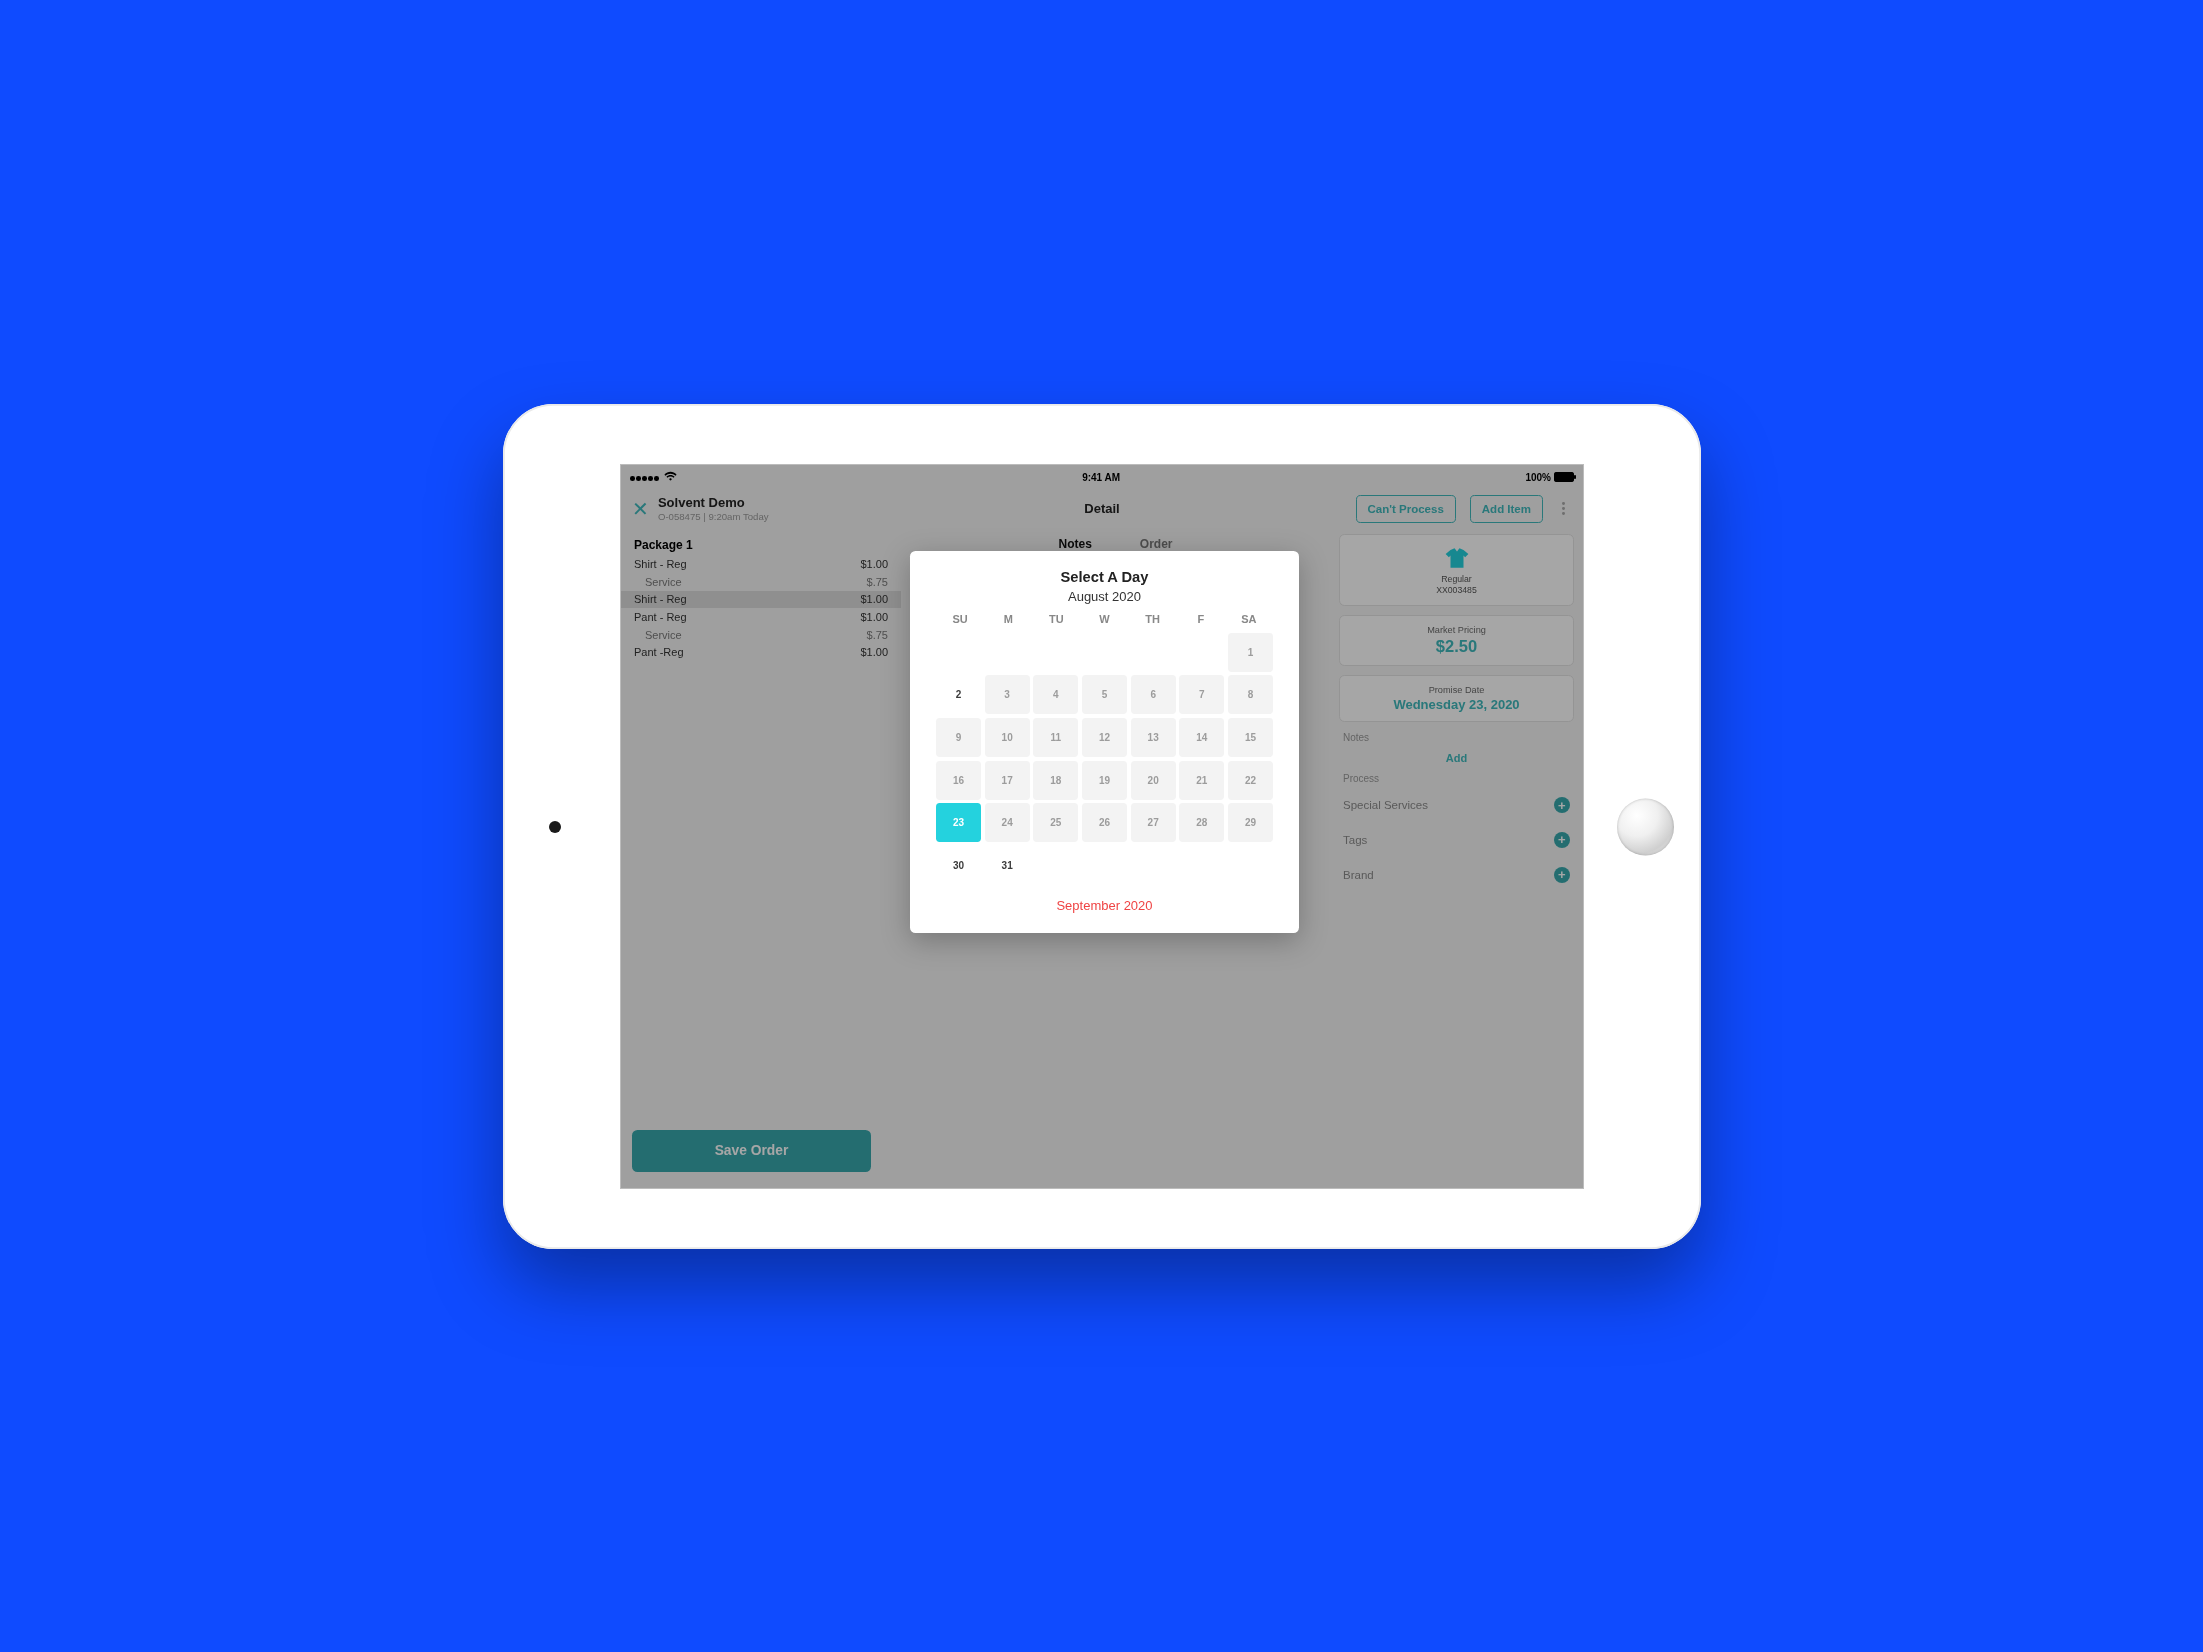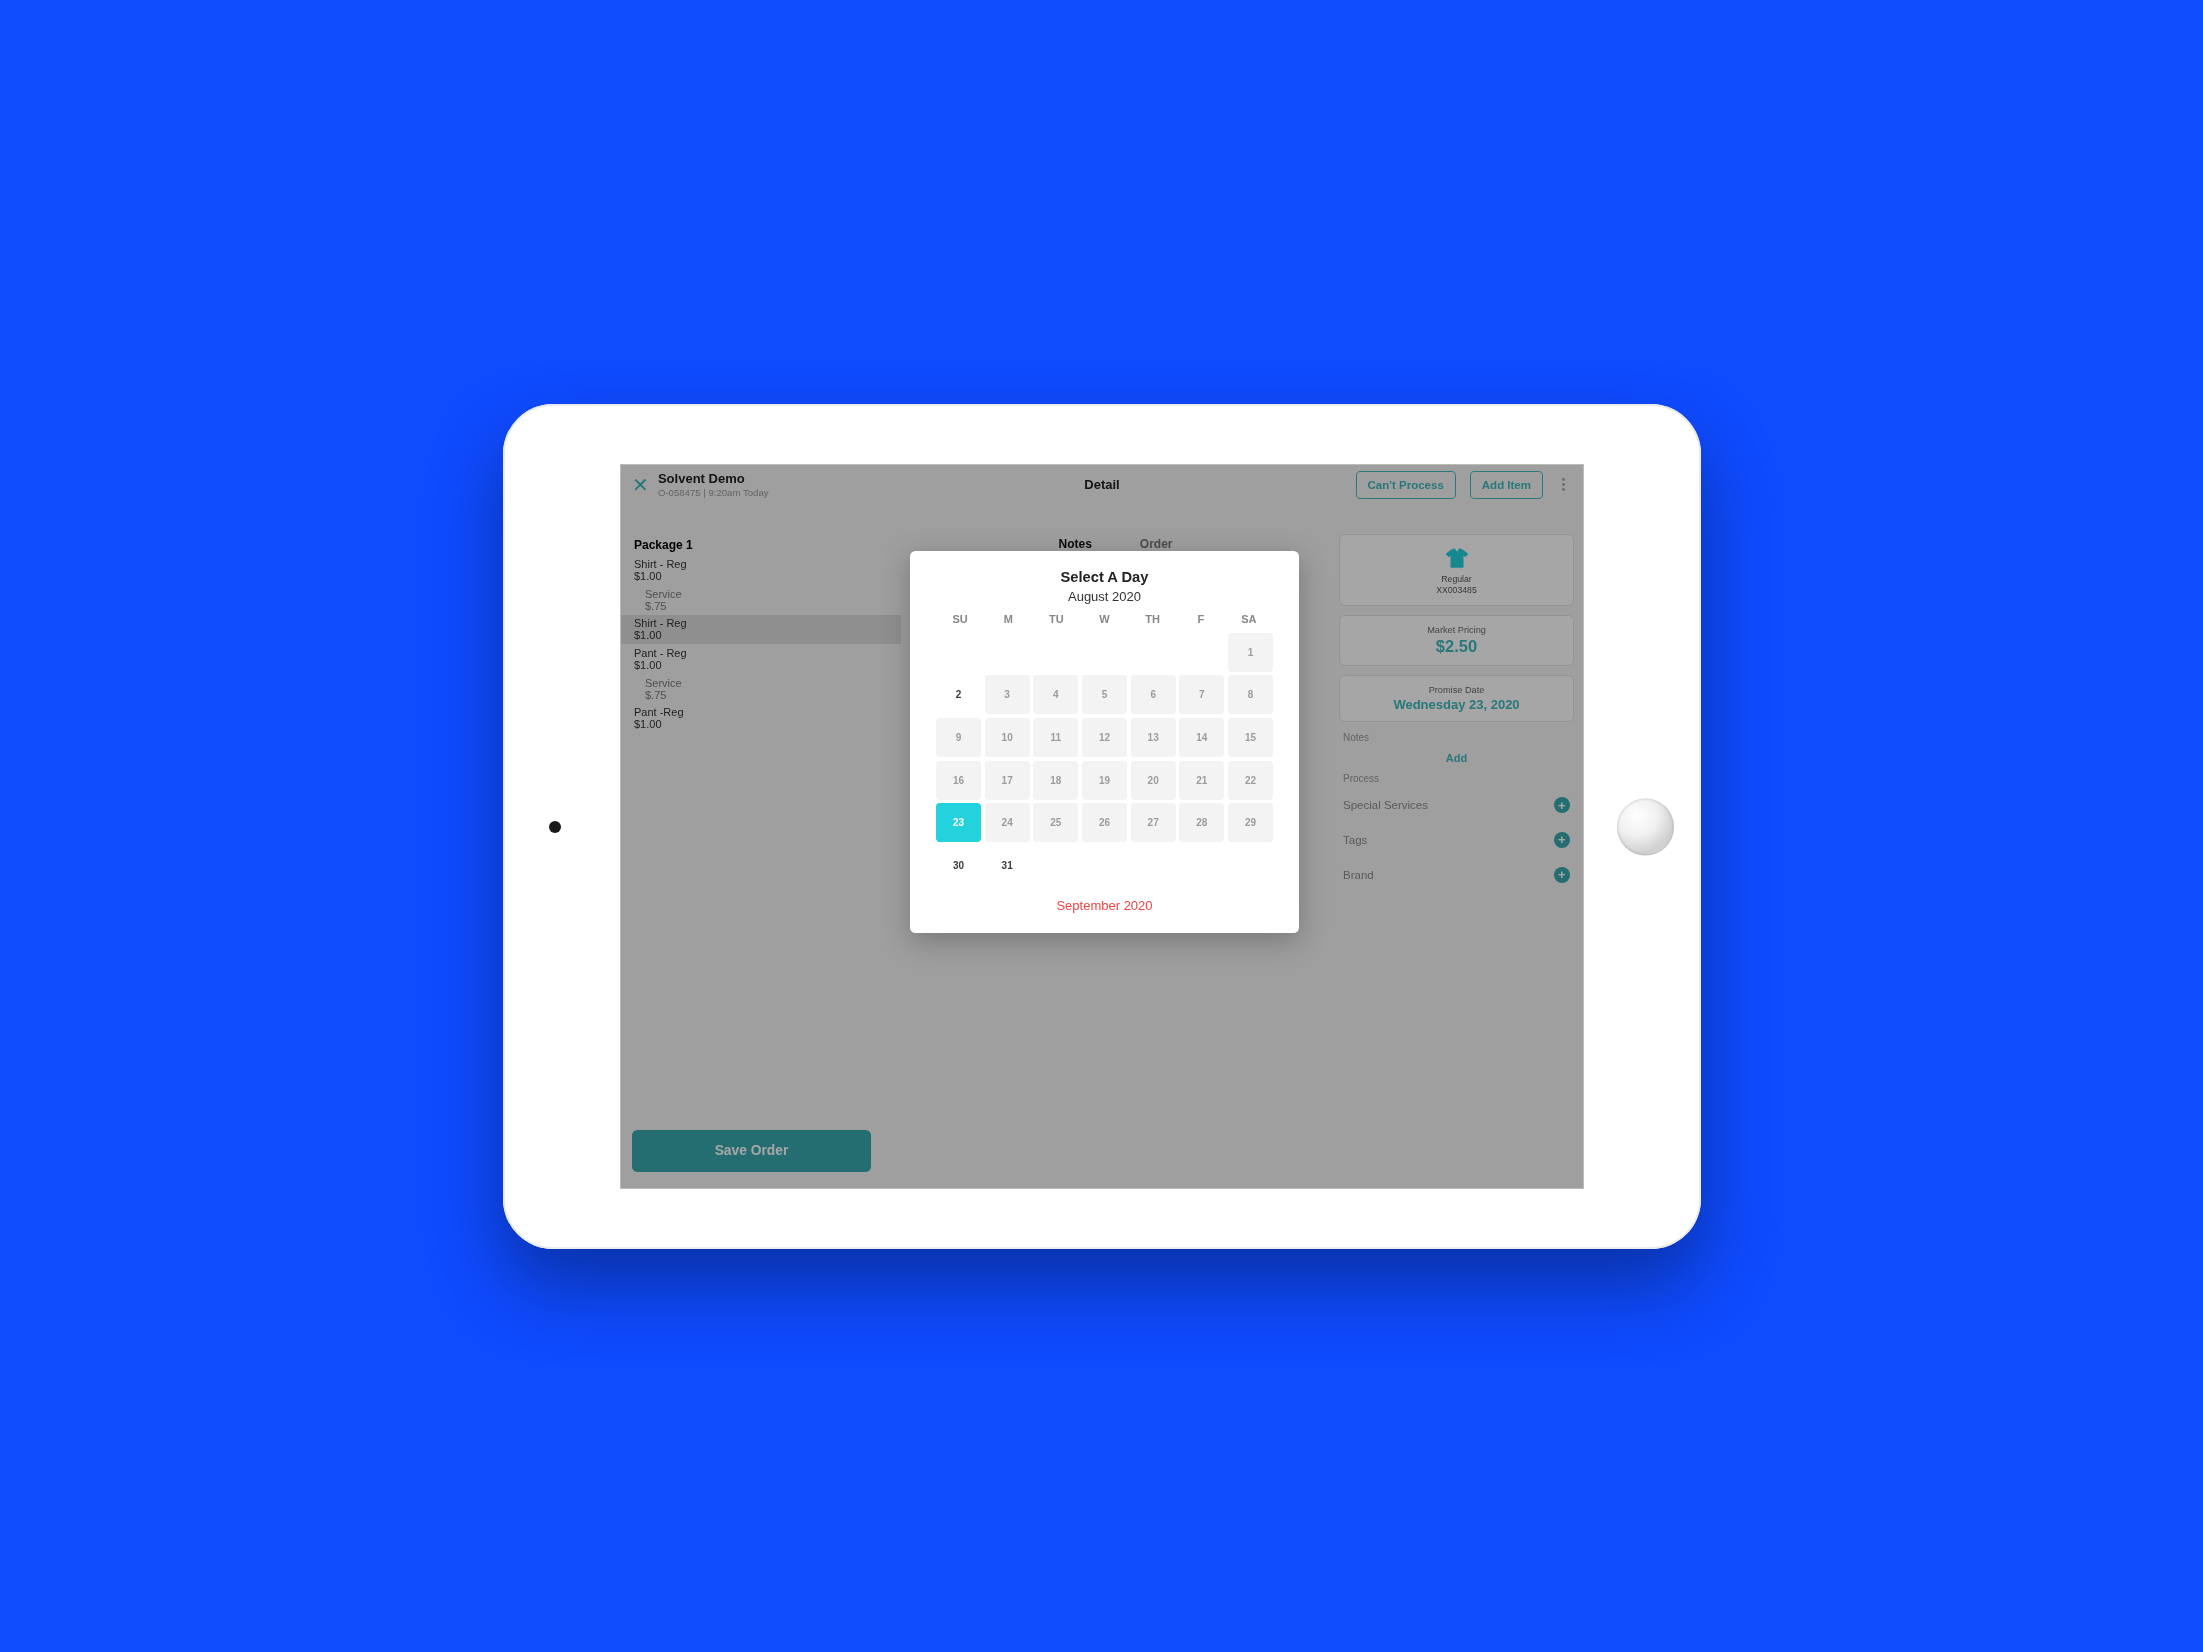--- a/index.html
+++ b/index.html
@@ -54,21 +54,21 @@
 
   
   .body{display:flex;position:absolute;top:69px;left:0;right:0;bottom:0;}
   .col{height:100%;}
   .col-left{width:280px;}
   .col-mid{flex:1;}
   .col-right{width:253px;}
 
   
   .pkg-title{font-weight:700;font-size:12px;padding:3.7px 13px;}
-  .line{display:flex;justify-content:space-between;font-size:11px;padding:2.8px 13px;color:#333;flex-direction:column;}
+  .line{display:flex;justify-content:space-between;font-size:11px;padding:2.8px 13px;color:#333;}
   .line.sub{color:#7a7a7a;padding-left:24px;}
   .line.hl{background:#dcdcdc;}
   .save{position:absolute;left:11px;bottom:16.5px;width:239px;height:42px;background:var(--teal-dark);color:#fff;border:none;border-radius:5.5px;font-size:13.8px;font-weight:600;}
 
   
   .tabs{display:flex;justify-content:center;gap:48px;padding-top:2.8px;font-size:12px;color:#000;font-weight:600;}
   .tabs span.active{border-bottom:1.8px solid #333;padding-bottom:5.5px;}
   .tabs span{padding-bottom:5.5px;color:#777;}
   .tabs span:first-child{color:#111;}
 
@@ -104,20 +104,35 @@
 </style>
 </head>
 <body>
 
 <div class="ipad">
   <div class="camera"></div>
   <div class="home"></div>
 
   <div class="screen">
 
+    <div class="statusbar">
+      <div class="sb-left">
+        <span class="dots"><span></span><span></span><span></span><span></span><span></span></span>
+        <span>
+          <svg width="13" height="10" viewBox="0 0 14 11">
+              <path d="M7 10.5c.7 0 1.3-.6 1.3-1.3S7.7 7.9 7 7.9s-1.3.6-1.3 1.3.6 1.3 1.3 1.3zm-3.4-3.2c1.9-1.8 4.9-1.8 6.8 0l1.1-1.1c-2.5-2.4-6.5-2.4-9 0l1.1 1.1zM.3 4.1l1.1 1.1C4.5 2.2 9.5 2.2 12.6 5.2l1.1-1.1C9.9-.1 4.1-.1.3 4.1z" fill="#000"></path>
+            </svg>
+        </span>
+      </div>
+      <div>9:41 AM</div>
+      <div class="sb-right">
+        <span>100%</span>
+        <span class="battery"></span>
+      </div>
+    </div>
 
     <div class="header">
       <div class="hdr-left">
         <span class="close-x">✕</span>
         <div class="title-block">
           <div class="t1">Solvent Demo</div>
           <div class="t2">O-058475  |  9:20am Today</div>
         </div>
       </div>
       <div class="hdr-mid">Detail</div>

